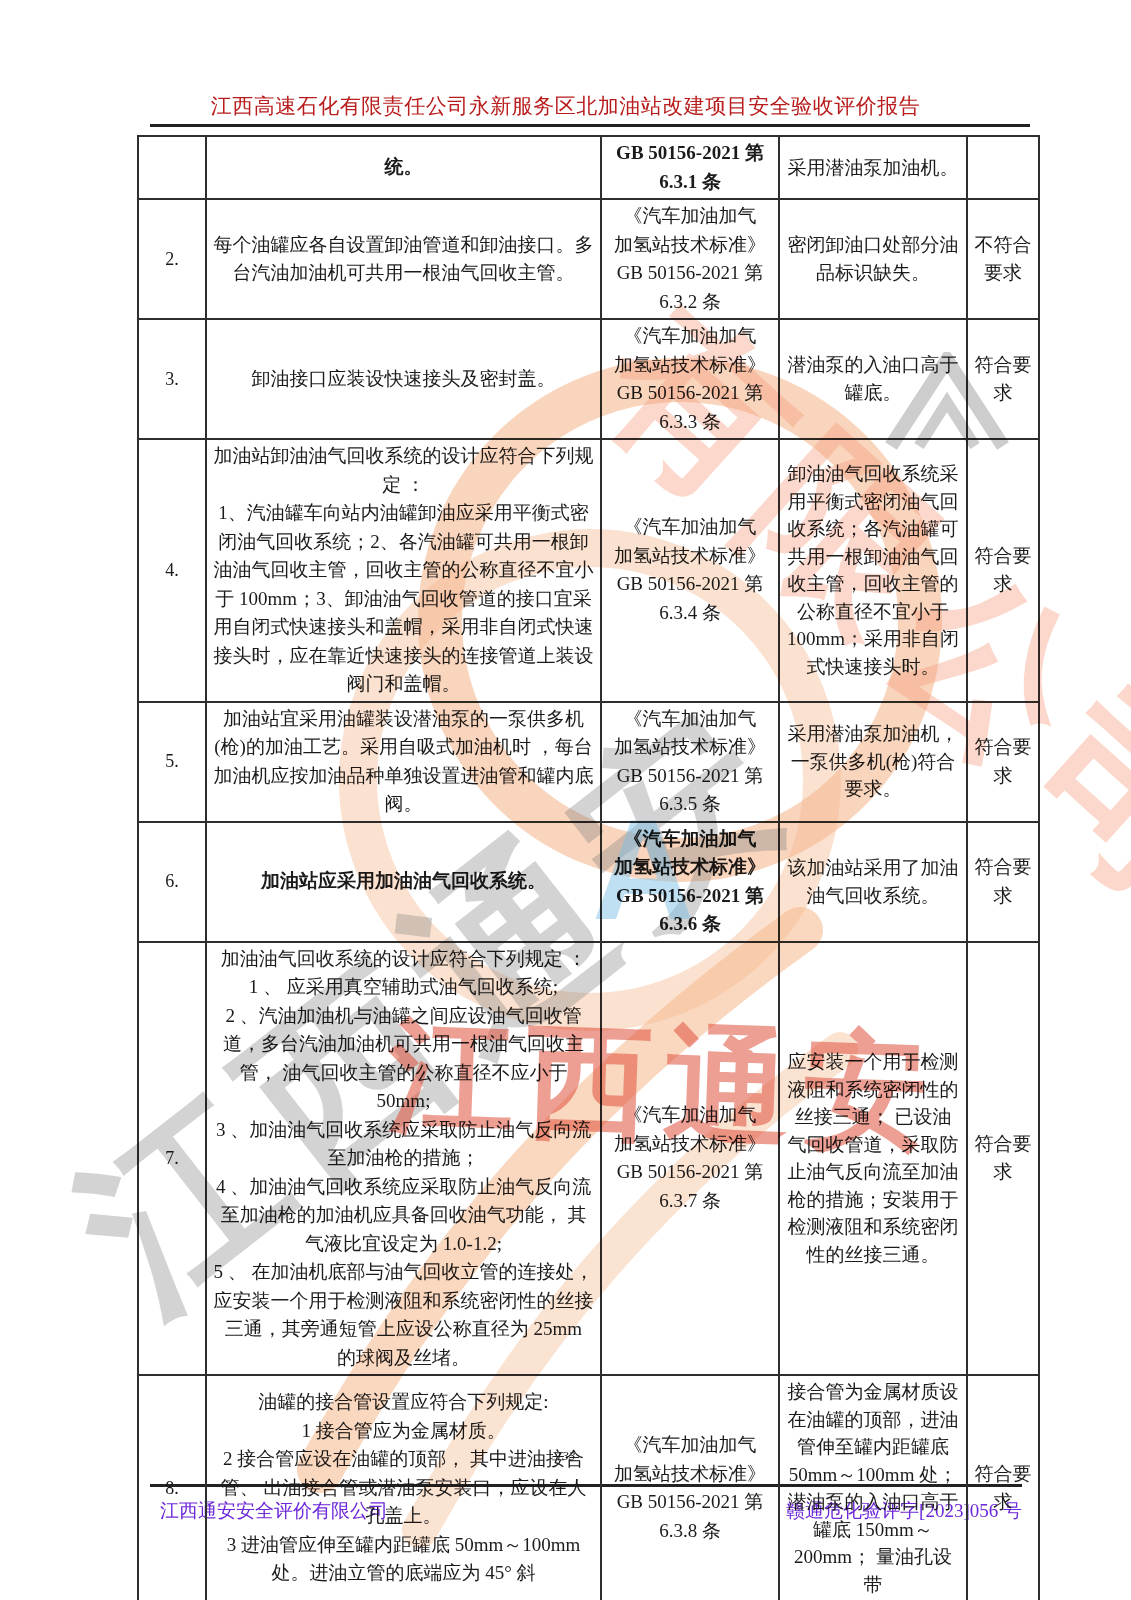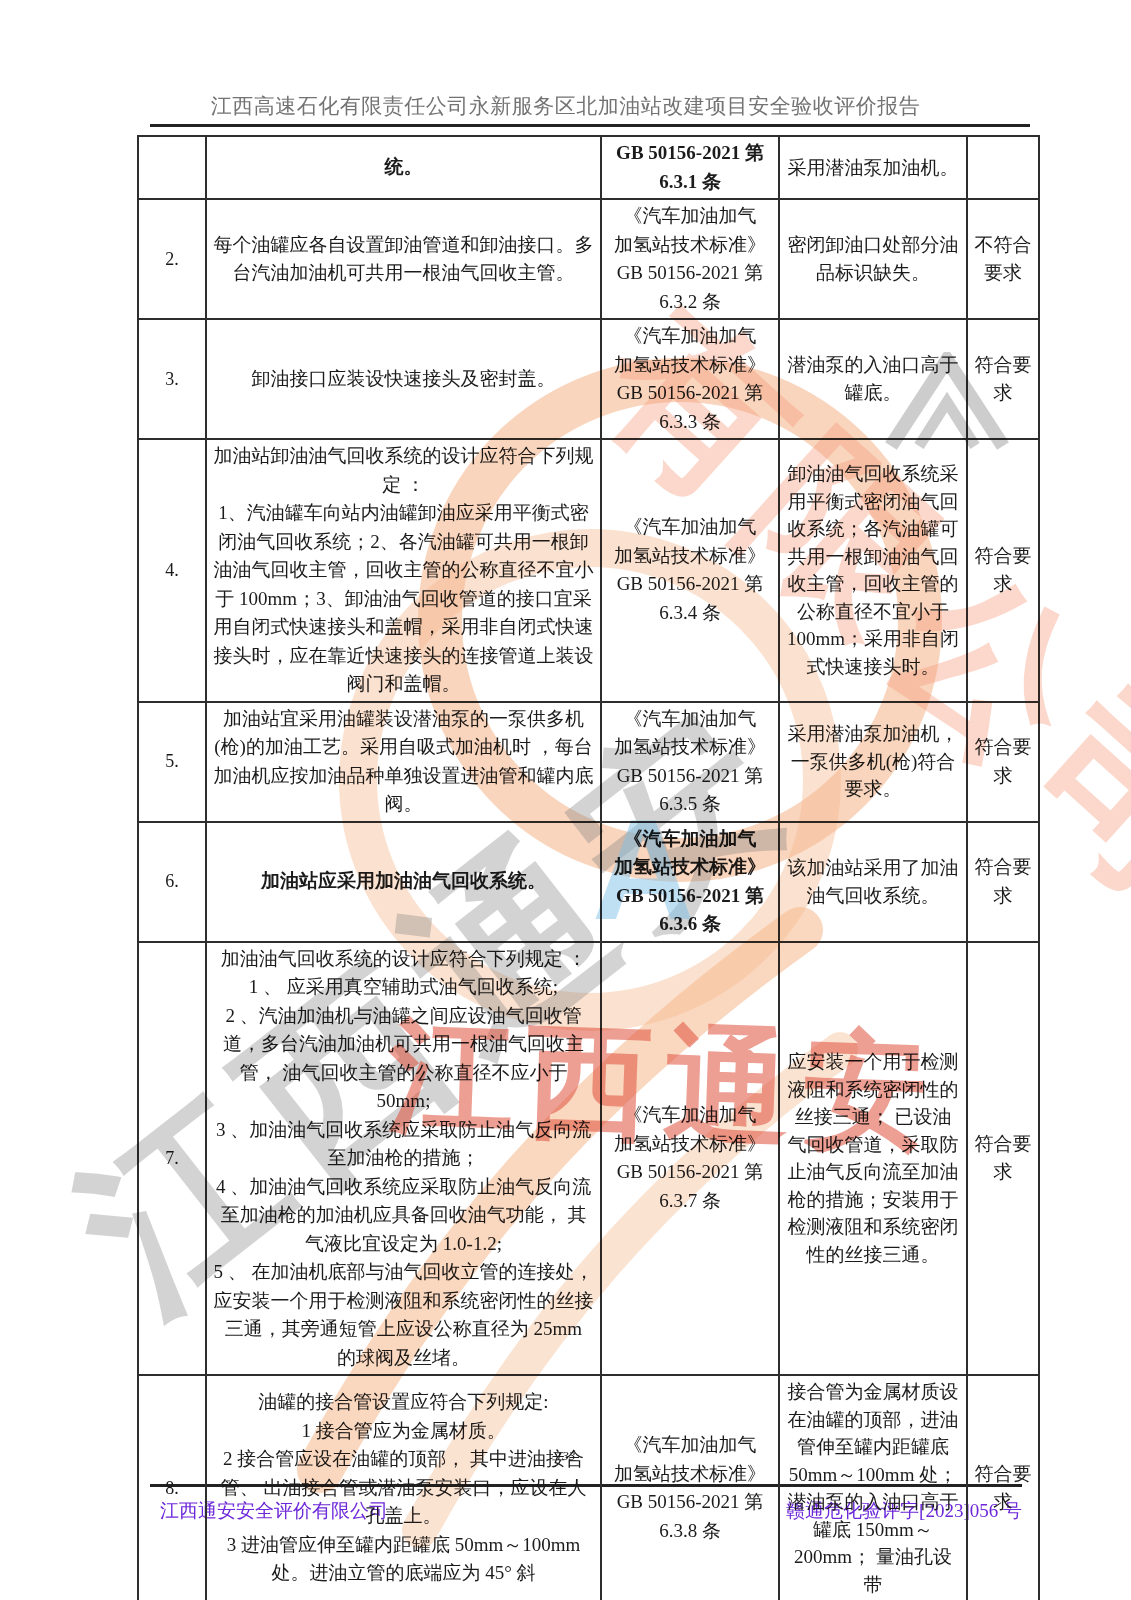--- a/index.html
+++ b/index.html
@@ -5,21 +5,21 @@
   html,body{margin:0;padding:0;}
   body{
     width:1131px;height:1600px;position:relative;background:#ffffff;overflow:hidden;
     font-family:"Liberation Serif","DejaVu Serif",serif;color:#1a1a1a;
   }
   .page{position:absolute;inset:0;}
 
   
   .doc-title{
     position:absolute;top:92px;left:0;width:100%;
-    text-align:center;font-size:21px;letter-spacing:.5px;color:#737373;font-family:Liberation Serif, serif;
+    text-align:center;font-size:21px;letter-spacing:.5px;color:#b91c1c;font-family:Liberation Serif, serif;
   }
   .header-rule{
     position:absolute;top:124px;left:150px;width:880px;height:3px;background:#222;
   }
 
   
   table.eval{
     position:absolute;left:137px;top:135px;width:901px;
     border-collapse:collapse;table-layout:fixed;
     font-size:19px;line-height:1.5;color:#1b1b1b;z-index:1;

